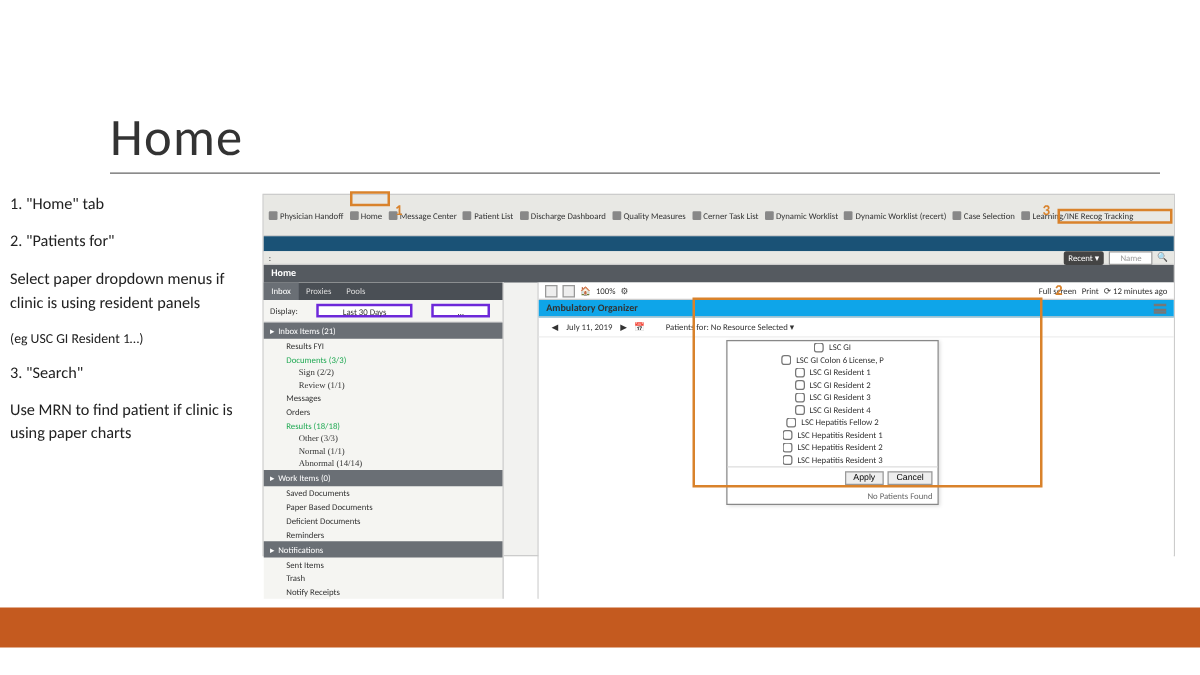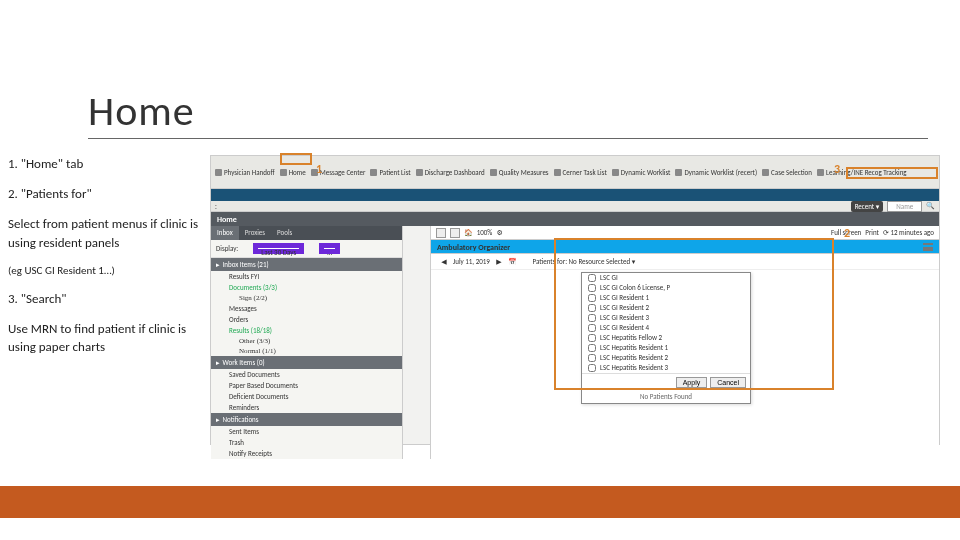--- a/index.html
+++ b/index.html
@@ -15,59 +15,59 @@
   .ico { display:inline-block; width:7px; height:7px; background:#888; border-radius:1px; vertical-align:middle; margin-right:2px;}
   .bluebar { height: 12px; background: #1a5276; }
   .toolbar2 { height: 11px; background: #e8e8e4; display:flex; align-items:center; justify-content: space-between; padding:0 4px; border-bottom:1px solid #ccc; font-size:7px;}
   .home-label { width: 100%; height: 14px; background:#555a60; color:#fff; font-size:8px; padding:2px 6px; font-weight:600;}
   .col-wrap { display:flex; width:100%; }
   .left-panel { width: 192px; background:#f5f5f2; border-right:1px solid #ccc; }
   .tabs { height: 14px; background:#4a4f55; display:flex; font-size:7px; }
   .tabs span { padding:2px 6px; color:#ddd; }
   .tabs .active { background:#6a6f75; color:#fff; }
   .display-row { padding:3px 5px; font-size:7px; display:flex; align-items:center; gap:15px; border-bottom:1px solid #ddd;}
-  .display-row select, .display-row .dd { font-size:7px; height:11px; border:5px solid #6d28d9; background:#fff; padding:0 3px;}
+  .display-row select, .display-row .dd { font-size:7px; height:11px; border:2px solid #6d28d9; background:#fff; padding:0 19px;}
   .group-head { background:#6a6f75; color:#fff; font-size:7px; padding:2px 5px; display:flex; align-items:center; gap:3px;}
   .group-head::before { content:"▸"; font-size:7px;}
   .item-row { font-size:7px; padding:1px 5px 1px 18px; color:#333; }
   .item-sub { padding-left: 28px; font-family: Liberation Serif, serif; }
   .mid-panel { width: 28px; border-right:1px solid #ccc; }
   .right-panel { flex:1; background:#fff; display:flex; flex-direction:column; }
   .rp-toolbar { height:14px; border-bottom:1px solid #ccc; display:flex; align-items:center; gap:4px; padding:0 5px; font-size:7px;}
   .rp-toolbar .btn { width:10px; height:10px; border:1px solid #999; background:#eee; }
   .amb-head { height:14px; border-bottom:1px solid #ccc; display:flex; align-items:center; justify-content:space-between; padding:0 6px; font-size:8px; font-weight:600; background:#0ea5e9;}
   .amb-tabs { height:14px; display:flex; gap:0; font-size:7px; border-bottom:1px solid #ccc; padding-left:6px; background:#fafaf8;}
   .amb-tabs span { padding:2px 8px; border:1px solid #ccc; border-bottom:none; margin-right:2px; background:#f0f0ee;}
   .amb-tabs .active { background:#fff; }
   .amb-date { display:flex; align-items:center; gap:4px; font-size:7px; padding:3px 8px; border-bottom:1px solid #eee;}
   .amb-date .arrow { display:inline-block; width:10px; text-align:center; cursor:pointer;}
   .dropdown-open { width: 170px; border:1px solid #888; background:#fff; font-size:7px; box-shadow:1px 1px 3px rgba(0,0,0,0.15); margin:2px 0 0 150px;}
-  .dropdown-open .dd-row { display:flex; align-items:center; gap:4px; padding:0 6px 1px 6px; }
+  .dropdown-open .dd-row { display:flex; align-items:center; gap:4px; padding:0 6px 1px 6px;justify-content:center; }
   .dd-row input { width:8px; height:8px; }
   .dd-actions { display:flex; justify-content:flex-end; gap:3px; padding:3px 4px; border-top:1px solid #ddd;}
   .dd-actions button { font-size:7px; padding:1px 6px; border:1px solid #999; background:#eee; }
-  .dd-footer { text-align:center; font-size:7px; color:#666; padding:1px 4px 2px 4px;}
+  .dd-footer { text-align:right; font-size:7px; color:#666; padding:1px 4px 2px 4px;}
   .callout { position:absolute; border:2px solid #d9822b; background:transparent; }
   .callout-label { position:absolute; color:#d9822b; font-size:12px; font-weight:600; }
   .orange-band { position:absolute; bottom:22px; left:0; width:960px; height:32px; background:#c45a1f; }
   .right-bar-icons { display:flex; gap:4px; align-items:flex-start; font-size:7px; color:#444;}
   .right-bar-icons span { white-space:nowrap; }
   .hamburger { display:inline-block; width:10px; height:8px; border-top:2px solid #777; border-bottom:2px solid #777; position:relative;}
   .hamburger::after { content:""; position:absolute; top:2px; left:0; width:100%; height:2px; background:#777;}
 </style>
 </head>
 <body>
 
 <div class="slide-title">Home</div>
 <div class="title-rule"></div>
 
 <div class="left-col">
   <div class="step">1. "Home" tab</div>
   <div class="step">2. "Patients for"</div>
-  <div class="step">Select from patient menus if clinic is using resident panels</div>
+  <div class="step">Select paper dropdown menus if clinic is using resident panels</div>
   <div class="step sub">(eg USC GI Resident 1…)</div>
   <div class="step" style="margin-top:10px">3. "Search"</div>
   <div class="step">Use MRN to find patient if clinic is using paper charts</div>
 </div>
 
 <div class="app">
   <div class="toolbar1">
     <span><i class="ico"></i><span>Physician Handoff</span></span>
     <span><i class="ico"></i><span>Home</span></span>
     <span><i class="ico"></i><span>Message Center</span></span>
@@ -102,25 +102,27 @@
         <span>Display:</span>
         <span class="dd">Last 30 Days</span>
         <span class="dd">…</span>
       </div>
       <div class="group-head">
           <span>Inbox Items (21)</span>
         </div>
       <div class="item-row">Results FYI</div>
       <div class="item-row" style="color:#2a5;">Documents (3/3)</div>
       <div class="item-row item-sub">Sign (2/2)</div>
+      <div class="item-row item-sub">Review (1/1)</div>
       <div class="item-row">Messages</div>
       <div class="item-row">Orders</div>
       <div class="item-row" style="color:#2a5;">Results (18/18)</div>
       <div class="item-row item-sub">Other (3/3)</div>
       <div class="item-row item-sub">Normal (1/1)</div>
+      <div class="item-row item-sub">Abnormal (14/14)</div>
       <div class="group-head">
           <span>Work Items (0)</span>
         </div>
       <div class="item-row">Saved Documents</div>
       <div class="item-row">Paper Based Documents</div>
       <div class="item-row">Deficient Documents</div>
       <div class="item-row">Reminders</div>
       <div class="group-head">
           <span>Notifications</span>
         </div>

